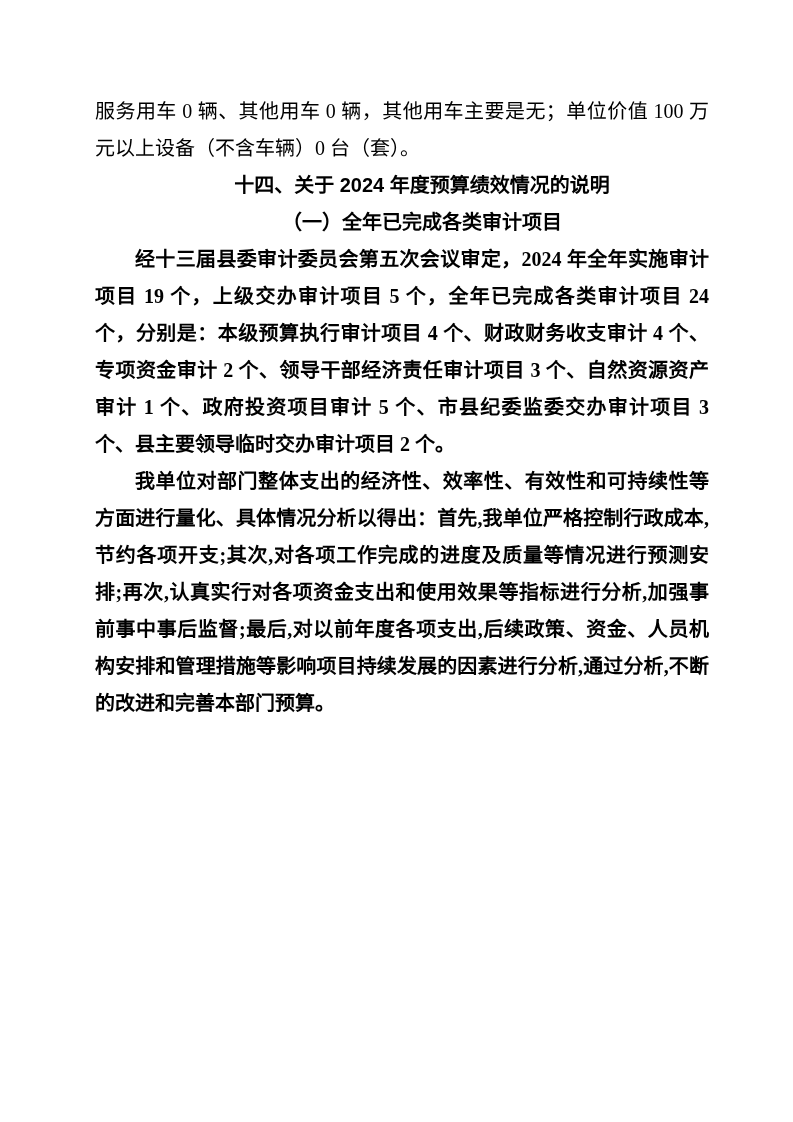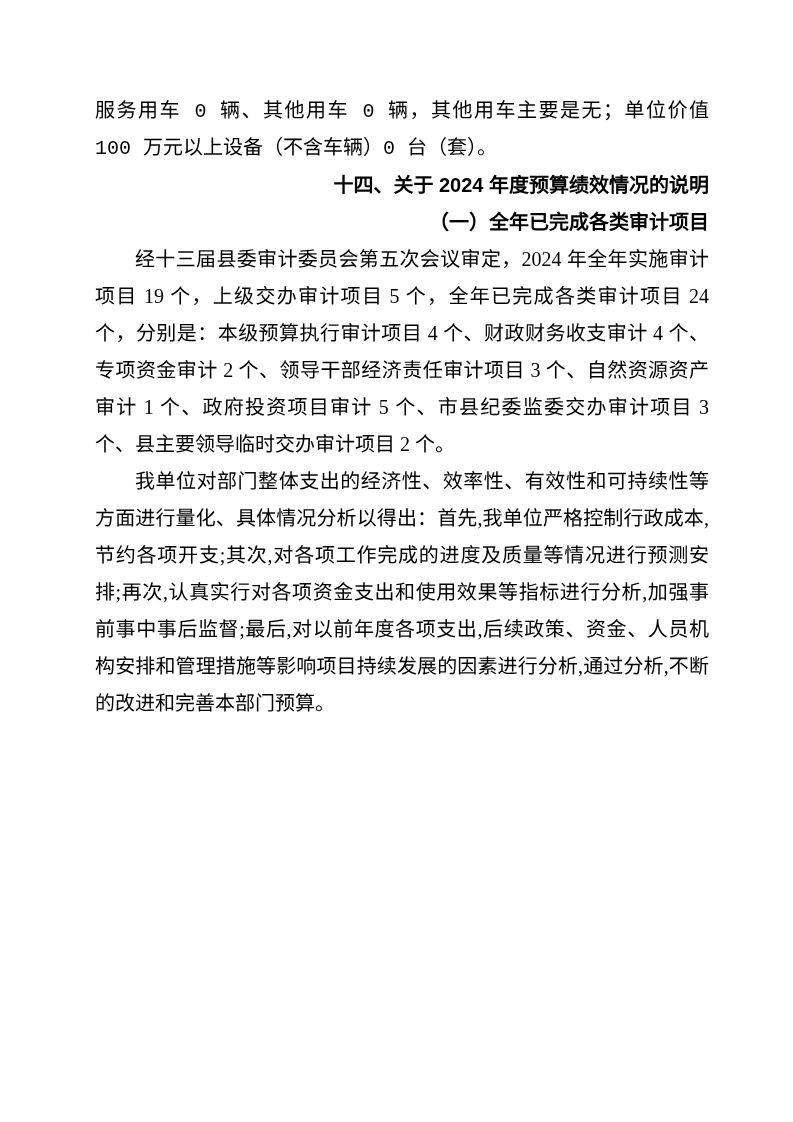--- a/index.html
+++ b/index.html
@@ -25,32 +25,32 @@
     text-justify: inter-ideograph;
     font-family: "Liberation Serif", "DejaVu Serif", serif;
   }
   .content p {
     margin: 0;
     padding: 0;
   }
   p.body {
     text-indent: 2em;
     font-family: "Liberation Serif", "DejaVu Serif", serif;
-    font-weight: normal;
+    font-weight: bold;
   }
   p.body-continued {
     text-indent: 0;
-    font-family: Liberation Mono, monospace;
+    font-family: Liberation Serif, serif;
     font-weight: normal;
   }
   p.heading-1, p.heading-2 {
     text-indent: 2em;
     font-family: "Liberation Sans", "DejaVu Sans", sans-serif;
     font-weight: bold;
-    text-align: right;
+    text-align: center;
   }
 </style>
 </head>
 <body>
 
 <div class="page">
   <div class="content">
       <p class="body-continued">服务用车 0 辆、其他用车 0 辆，其他用车主要是无；单位价值 100 万元以上设备（不含车辆）0 台（套）。</p>
       <p class="heading-1">十四、关于 2024 年度预算绩效情况的说明</p>
       <p class="heading-2">（一）全年已完成各类审计项目</p>

